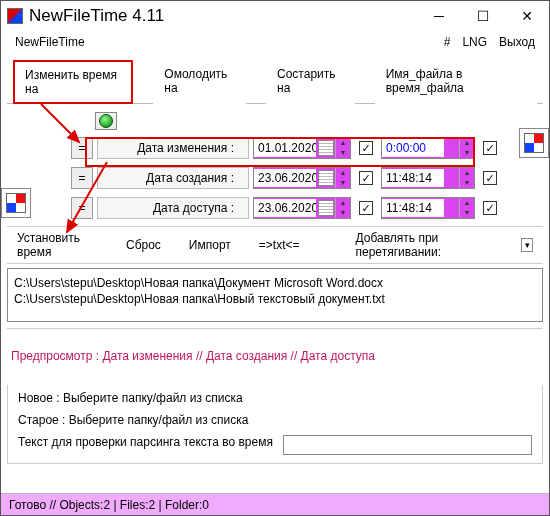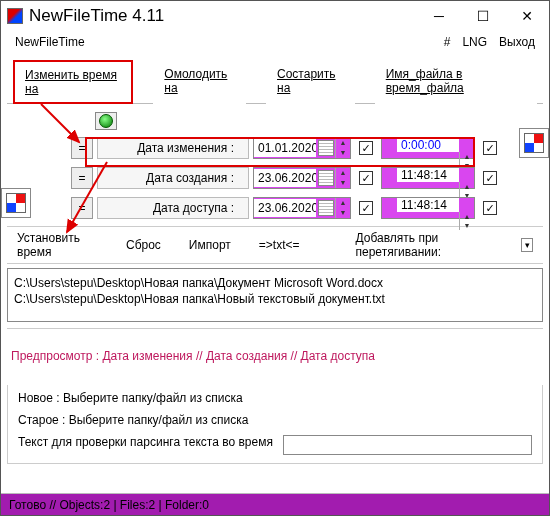--- a/index.html
+++ b/index.html
@@ -7,34 +7,34 @@
 
 .titlebar { height: 30px; display: flex; align-items: center; padding: 0 0 0 6px; }
 .titlebar .app-icon { width: 16px; height: 16px; margin-right: 6px; background: linear-gradient(135deg,#d00 0 40%,#04f 60% 100%); border: 1px solid #666; }
 .titlebar .title { flex: 1; font-size: 17px; color: #000; }
 .titlebar .winbtn { width: 44px; height: 28px; display: flex; align-items: center; justify-content: center; font-size: 14px; color: #000; }
 
 .topmenu { height: 22px; display: flex; align-items: center; padding: 0 8px; }
 .topmenu .spacer { flex: 1; }
 .topmenu span { padding: 2px 6px; font-size: 12px; }
 
-.tabs { display: flex; gap: 20px; padding: 4px 6px 0 6px; border-bottom: 1px solid #bbb; margin: 2px 6px 0 6px; text-decoration: underline; }
+.tabs { display: flex; gap: 20px; padding: 4px 6px 0 6px; border-bottom: 1px solid #bbb; margin: 2px 6px 0 6px; }
 .tab { padding: 6px 10px 6px 10px; border: 1px solid transparent; border-bottom: none; position: relative; top: 1px; background: #fff; }
 .tab.active { border-color: #bbb; }
 .redbox-tab { border: 2px solid #d00 !important; }
 
 .body-area { padding: 6px 10px 0 10px; position: relative; }
 
 .row { display: flex; align-items: center; height: 28px; gap: 4px; margin-bottom: 2px; }
 .row .sp1 { width: 56px; }
 .eqbtn { width: 22px; height: 22px; border: 1px solid #999; background: #eee; text-align: center; line-height: 20px; }
 .lblbox { width: 152px; height: 22px; border: 1px solid #bbb; display: flex; align-items: center; justify-content: flex-end; padding-right: 14px; background: #f6f6f6; }
 .datebox, .timebox { height: 22px; border: 1px solid #888; display: flex; align-items: center; background: #d946ef; }
 .datebox { width: 98px; }
-.timebox { width: 94px; flex-direction: column; }
+.timebox { width: 94px; }
 .datebox input, .timebox input { border: none; outline: none; width: 62px; padding-left: 4px; font-size: 12px; height: 18px; }
 .datebox .cal { width: 16px; height: 16px; border: 1px solid #888; margin-left: 2px; background: repeating-linear-gradient(#fff,#fff 2px,#bbb 2px,#bbb 3px); }
 .spin { width: 15px; height: 20px; margin-left: auto; border-left: 1px solid #aaa; display: flex; flex-direction: column; }
 .spin .su,.spin .sd { flex:1; font-size:7px; text-align:center; line-height:9px; color:#333; }
 .chk { width: 14px; height: 14px; border: 1px solid #333; display: flex; align-items: center; justify-content: center; font-size: 11px; color: #000; margin: 0 4px; }
 .iconbtn { width: 30px; height: 30px; border: 1px solid #888; background: #fff; display: flex; align-items: center; justify-content: center; position: absolute; }
 .iconbtn .colgrid { width: 20px; height: 20px; background: conic-gradient(#e11 0 90deg,#fff 90deg 180deg,#14f 180deg 270deg,#fff 270deg 360deg); border: 1px solid #666; }
 
 .redbox-row1 { position: absolute; border: 2px solid #d00; left: 84px; top: 33px; width: 390px; height: 30px; pointer-events: none; }
 
@@ -42,21 +42,21 @@
 .toolbar2 .sp { flex:1; }
 
 .filelist { margin: 4px 6px 6px 6px; height: 54px; border: 1px solid #888; background: #fff; padding: 6px; font-size: 12px; line-height: 16px; overflow: hidden; }
 
 .preview-hdr { margin: 0 6px; padding: 20px 4px; border-top: 1px solid #ccc; font-size: 12px; color: #be185d; }
 .preview-body { margin: 2px 6px 4px 6px; border: 1px solid #ccc; border-top: none; padding: 6px 10px 8px 10px; }
 .preview-body .ln { margin-bottom: 8px; font-size: 12px; }
 .textfield { width: 100%; display: flex; align-items: flex-start; gap: 10px; }
 .textfield input { flex:1; border: 1px solid #888; height: 20px; padding: 0 4px; }
 
-.statusbar { position: absolute; bottom: 0; left: 0; right: 0; height: 22px; border-top: 1px solid #bbb; padding: 4px 8px; font-size: 12px; color: #000; background: #a21caf; }
+.statusbar { position: absolute; bottom: 0; left: 0; right: 0; height: 22px; border-top: 1px solid #bbb; padding: 4px 8px; font-size: 12px; color: #000; background: #f0abfc; }
 
 .arrow-svg { position: absolute; pointer-events: none; }
 
 .greenbtn { width: 22px; height: 18px; border: 1px solid #888; background: #eee; display:flex; align-items:center; justify-content:center; margin-left: 84px;}
 .greencirc { width: 14px; height: 14px; border-radius: 50%; background: radial-gradient(circle at 40% 35%, #8f8, #070); border: 1px solid #050;}
 
 .timebox.hl input { color: blue; }
 </style>
 </head>
 <body>

